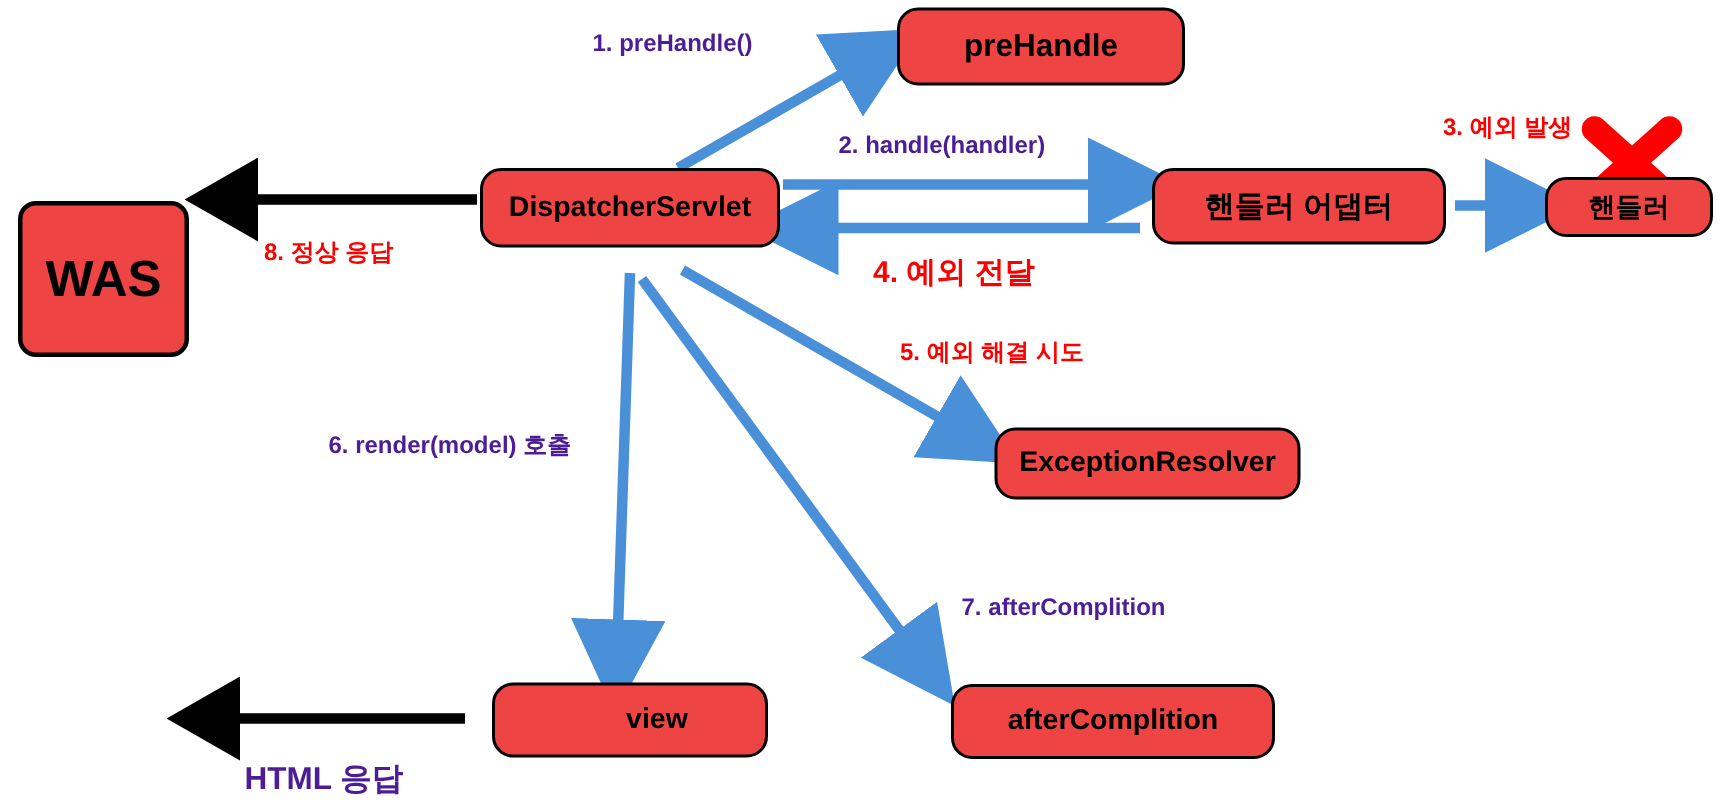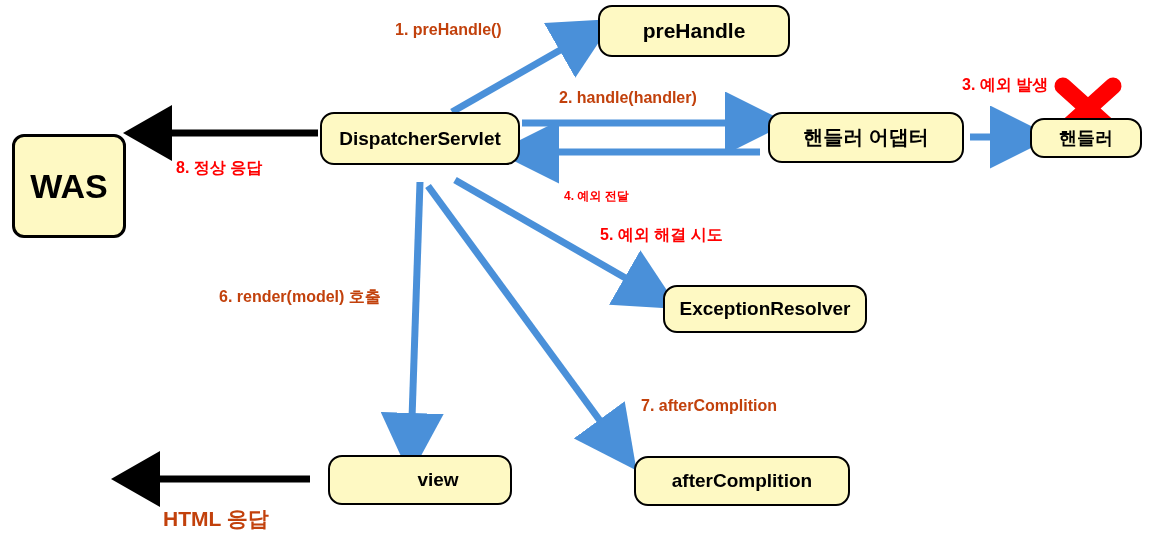--- a/index.html
+++ b/index.html
@@ -26,37 +26,37 @@
     pointer-events: none;
   }
   .node {
     position: absolute;
     box-sizing: border-box;
     display: flex;
     align-items: center;
     justify-content: center;
     text-align: right;
     border: 2px solid #000000;
-    background: #fef9c3;
+    background: #ef4444;
     color: #000000;
     font-weight: bold;
   }
   .node.rounded {
     border-radius: 14px;
   }
   .node.square {
     border-radius: 12px;
     border-width: 3px;
     margin-top: 38px;
   }
   .label {
     position: absolute;
     font-weight: bold;
     white-space: nowrap;
-    color: #c2410c;
+    color: #4c1d95;
   }
   .label.red {
     color: #ff0000;
   }
 </style>
 </head>
 <body>
 
 <div id="canvas">
 
@@ -125,21 +125,21 @@
   <div class="node rounded" style="left:634px; top:456px; width:216px; height:50px; font-size:19px;">
     <span>afterComplition</span>
   </div>
 
   <div class="label" style="left:395px; top:21px; font-size:16px;">1. preHandle()</div>
 
   <div class="label" style="left:559px; top:89px; font-size:16px;">2. handle(handler)</div>
 
   <div class="label red" style="left:962px; top:75px; font-size:16px;">3. 예외 발생</div>
 
-  <div class="label red" style="left:564px; top:168px; font-size:12px;margin-top:20px;">4. 예외 전달</div>
+  <div class="label red" style="left:582px; top:168px; font-size:20px;">4. 예외 전달</div>
 
   <div class="label red" style="left:600px; top:225px; font-size:16px;">5. 예외 해결 시도</div>
 
   <div class="label" style="left:219px; top:287px; font-size:16px;">6. render(model) 호출</div>
 
   <div class="label" style="left:641px; top:397px; font-size:16px;">7. afterComplition</div>
 
   <div class="label red" style="left:176px; top:158px; font-size:16px;">8. 정상 응답</div>
 
   <div class="label" style="left:163px; top:505px; font-size:21px;">HTML 응답</div>

